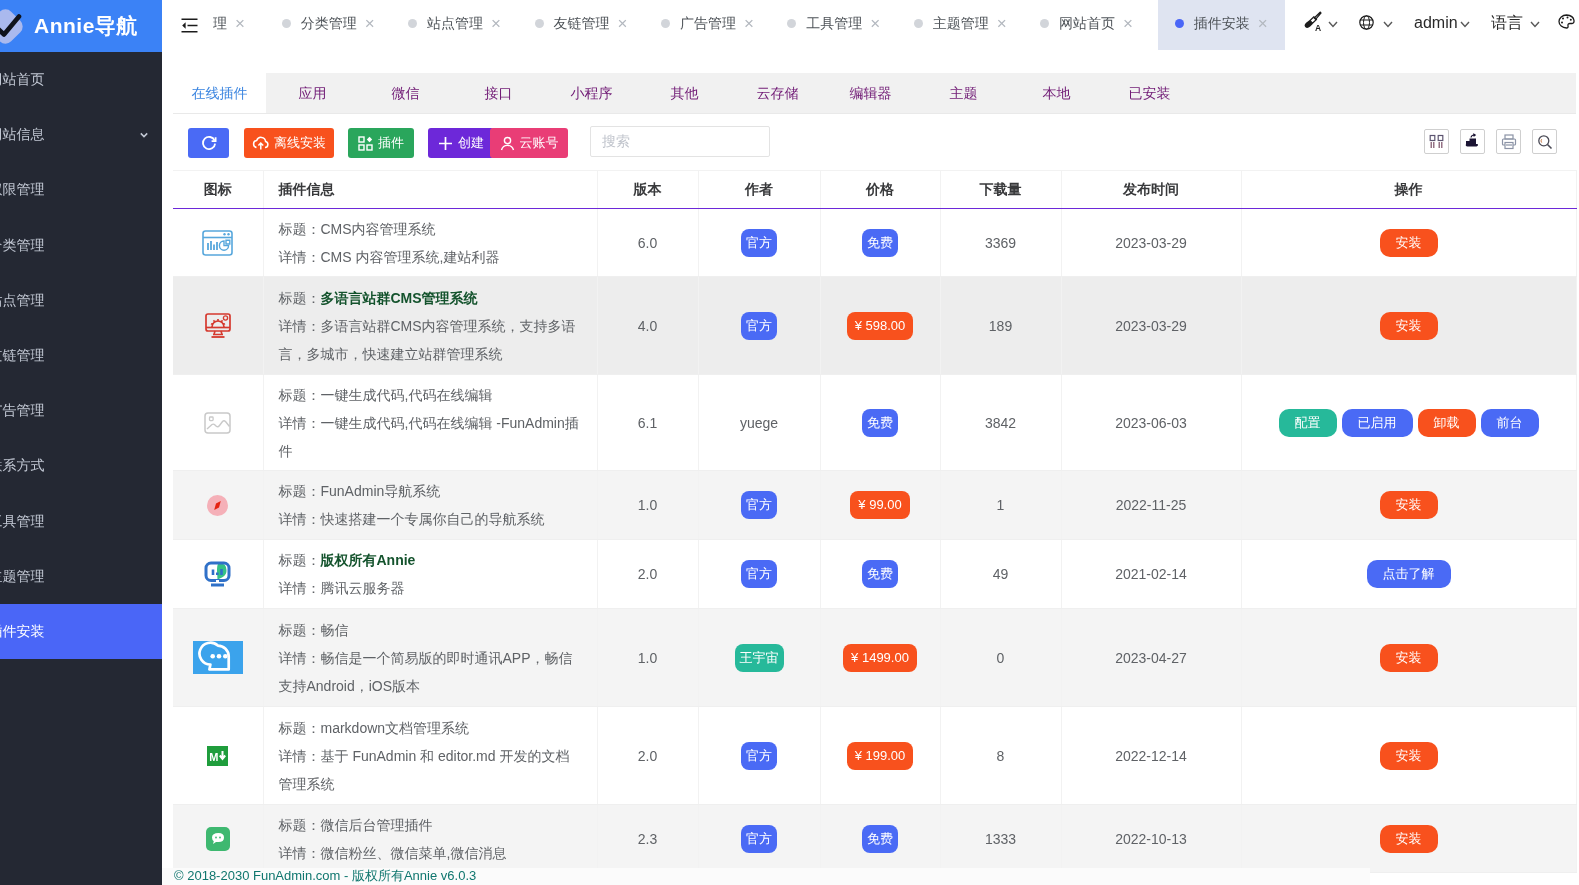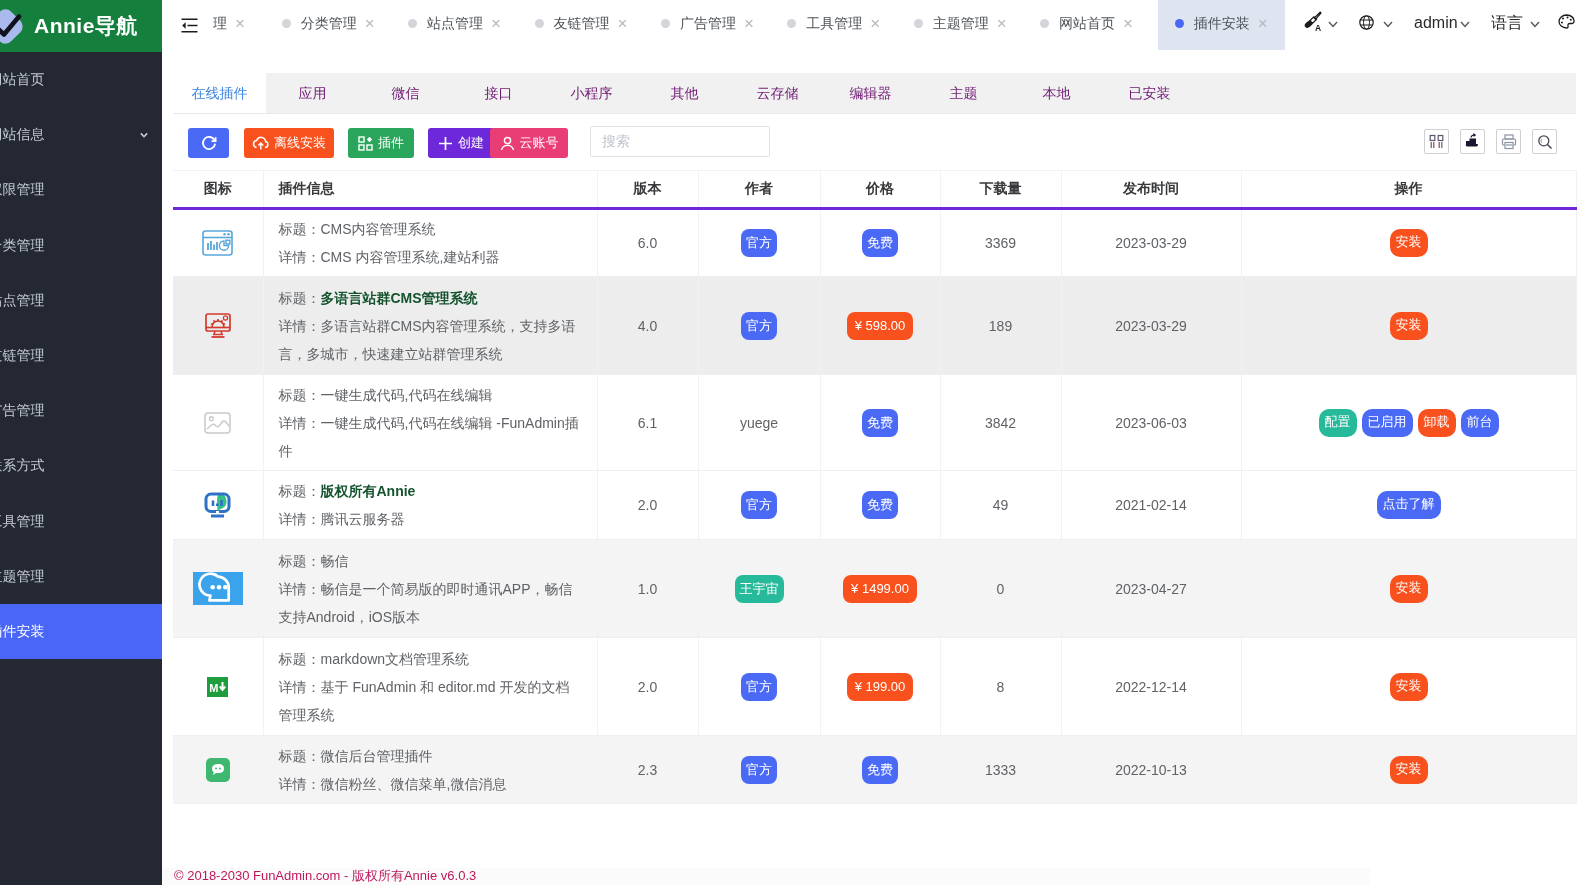--- a/index.html
+++ b/index.html
@@ -1,20 +1,20 @@
 <!DOCTYPE html>
 <html lang="zh"><head>
 <meta charset="utf-8">
 <style>
 *{margin:0;padding:0;box-sizing:border-box;}
 html,body{width:1579px;height:885px;overflow:hidden;font-family:"Liberation Sans",sans-serif;background:#fff;}
 body{position:relative;}
 
 #sidebar{position:absolute;left:0;top:0;width:162px;height:885px;background:#242833;z-index:5;}
-#logo{position:absolute;left:0;top:0;width:162px;height:52px;background:#15803d;}
+#logo{position:absolute;left:0;top:0;width:162px;height:52px;background:#3b82f6;}
 #logo .ltxt{position:absolute;left:34px;top:12px;color:#fff;font-size:21px;font-weight:bold;letter-spacing:0.5px;}
 #menu{position:absolute;top:52px;left:0;width:162px;}
 .mi{height:55.2px;line-height:55.2px;color:#c3c9d5;font-size:14px;text-indent:-11.5px;position:relative;white-space:nowrap;overflow:hidden;}
 .mi.active{background:#4a66f7;color:#fff;}
 .mi .chev{position:absolute;right:14px;top:50%;margin-top:-4px;width:8px;height:8px;}
 
 #header{position:absolute;left:162px;top:0;width:1417px;height:50px;background:#fff;z-index:4;}
 #tabs{position:absolute;left:43px;top:0;height:50px;display:flex;align-items:stretch;}
 .htab{display:flex;align-items:center;justify-content:center;width:126.4px;font-size:14px;color:#4e5358;position:relative;padding-bottom:3px;}
 .htab .dot{width:9px;height:9px;border-radius:50%;background:#d2d5da;margin-right:10px;}
@@ -25,37 +25,37 @@
 #panel{position:absolute;left:173px;top:73px;width:1403px;background:#fff;z-index:3;}
 #tabbar{height:41px;background:#f1f1f1;display:flex;border-bottom:1px solid #e9e9e9;}
 .ptab{width:93px;text-align:center;line-height:40px;font-size:14px;color:#701a75;}
 .ptab.active{background:#fff;color:#3b85e0;}
 #toolbar{height:30px;margin-top:14px;position:relative;}
 .tbtn{position:absolute;top:0;height:30px;border-radius:3px;color:#fff;font-size:13px;display:flex;align-items:center;justify-content:center;}
 #searchbox{position:absolute;left:417px;top:-2px;width:180px;height:31px;border:1px solid #e3e3e3;border-radius:2px;color:#c0c4cc;font-size:14px;line-height:29px;padding-left:11px;}
 .sqbtn{position:absolute;top:1px;width:25px;height:25px;border:1px solid #cfcfcf;border-radius:2px;background:#fff;}
 
 #tbl{width:1403px;border-collapse:collapse;table-layout:fixed;margin-top:12px;font-size:14px;color:#5f6266;}
-#tbl th{font-weight:bold;color:#38393b;height:38px;border-bottom:3px solid #6d28d9;border-top:1px solid #f2f2f2;}
+#tbl th{font-weight:bold;color:#38393b;height:38px;border-bottom:1px solid #6d28d9;border-top:1px solid #f2f2f2;}
 #tbl td{border-bottom:1px solid #efefef;vertical-align:middle;}
 #tbl th,#tbl td{border-right:1px solid #f2f2f2;}
 #tbl th:last-child,#tbl td:last-child{border-right:1px solid #f2f2f2;}
 #tbl td.c,#tbl th.c{text-align:center;}
 #tbl td.info{padding-left:15px;line-height:28px;}
 #tbl th.info{text-align:left;padding-left:15px;}
 tr.stripe td{background:#f4f4f4;}
 tr.hov td{background:#ededed;}
 a.lnk{color:#14532d;text-decoration:none;font-weight:bold;}
 .badge{display:inline-block;color:#fff;font-size:13px;border-radius:8px;padding:5px 5px;line-height:18px;}
 .b-blue{background:#4a6af5;}
 .b-orange{background:#f8511d;}
 .b-teal{background:#26b99a;}
-.abtn{display:inline-block;color:#fff;font-size:13px;border-radius:10px;padding:5px 6px;line-height:18px;margin:0 2.5px;font-family:Liberation Mono, monospace;}
-
-#footer{position:absolute;left:162px;top:868px;width:1208px;height:17px;background:#fbfbfb;z-index:6;font-size:13px;color:#be185d;line-height:16px;padding-left:12px;}
+.abtn{display:inline-block;color:#fff;font-size:13px;border-radius:10px;padding:5px 16px;line-height:18px;margin:0 2.5px;}
+
+#footer{position:absolute;left:162px;top:868px;width:1208px;height:17px;background:#fbfbfb;z-index:6;font-size:13px;color:#0f766e;line-height:16px;padding-left:12px;}
 svg{display:block;}
 </style>
 </head>
 <body>
 <div id="sidebar">
   <div id="logo">
     <svg width="34" height="46" viewBox="0 0 34 46" style="position:absolute;left:-6px;top:3px;">
       <rect x="-3" y="9" width="29" height="29" rx="8" fill="#aab9ee" transform="rotate(-45 11.5 23.5)"></rect>
       <path d="M1 23 L10 31.5 L25 13.5" stroke="#10131c" stroke-width="4.6" fill="none" stroke-linecap="round" stroke-linejoin="round"></path>
     </svg>
@@ -275,20 +275,35 @@
       </svg>
           </td>
       <td class="info">标题：一键生成代码,代码在线编辑<br>详情：一键生成代码,代码在线编辑 -FunAdmin插<br>件</td>
       <td class="c">6.1</td>
       <td class="c">yuege</td>
       <td class="c"><span class="badge b-blue">免费</span></td>
       <td class="c">3842</td>
       <td class="c">2023-06-03</td>
       <td class="c"><span class="abtn b-teal">配置</span><span class="abtn b-blue">已启用</span><span class="abtn b-orange">卸载</span><span class="abtn b-blue">前台</span></td>
     </tr>
+    <tr class="stripe" style="height:69px;">
+      <td class="c">
+            <svg width="21" height="21" viewBox="0 0 21 21" style="margin:0 auto;">
+        <circle cx="10.5" cy="10.5" r="10.5" fill="#f5b0b8"></circle>
+        <path d="M13.8 6 L12 12.6 L7.2 15 L9 8.4 Z" fill="#e42313"></path>
+      </svg>
+          </td>
+      <td class="info">标题：FunAdmin导航系统<br>详情：快速搭建一个专属你自己的导航系统</td>
+      <td class="c">1.0</td>
+      <td class="c"><span class="badge b-blue">官方</span></td>
+      <td class="c"><span class="badge b-orange" style="padding:5px 8px;">¥ 99.00</span></td>
+      <td class="c">1</td>
+      <td class="c">2022-11-25</td>
+      <td class="c"><span class="abtn b-orange">安装</span></td>
+    </tr>
     <tr style="height:69px;">
       <td class="c">
             <svg width="27" height="26" viewBox="0 0 27 26" style="margin:0 auto;">
         <path d="M14 3 Q22 1 22.5 9 Q23 14 18 16.5 L13.5 18.5 L13 10 Q13 4.5 14 3 Z" fill="#35c186"></path>
         <rect x="2" y="2" width="23" height="17.5" rx="5" fill="none" stroke="#3071c8" stroke-width="3"></rect>
         <path d="M9 8.5 V14 M13.3 11.5 V14 M17.5 8 V14" stroke="#3071c8" stroke-width="2.6"></path>
         <path d="M13.5 19 V22" stroke="#fff" stroke-width="3"></path>
         <path d="M7 24 H20" stroke="#3071c8" stroke-width="3"></path>
       </svg>
           </td>

